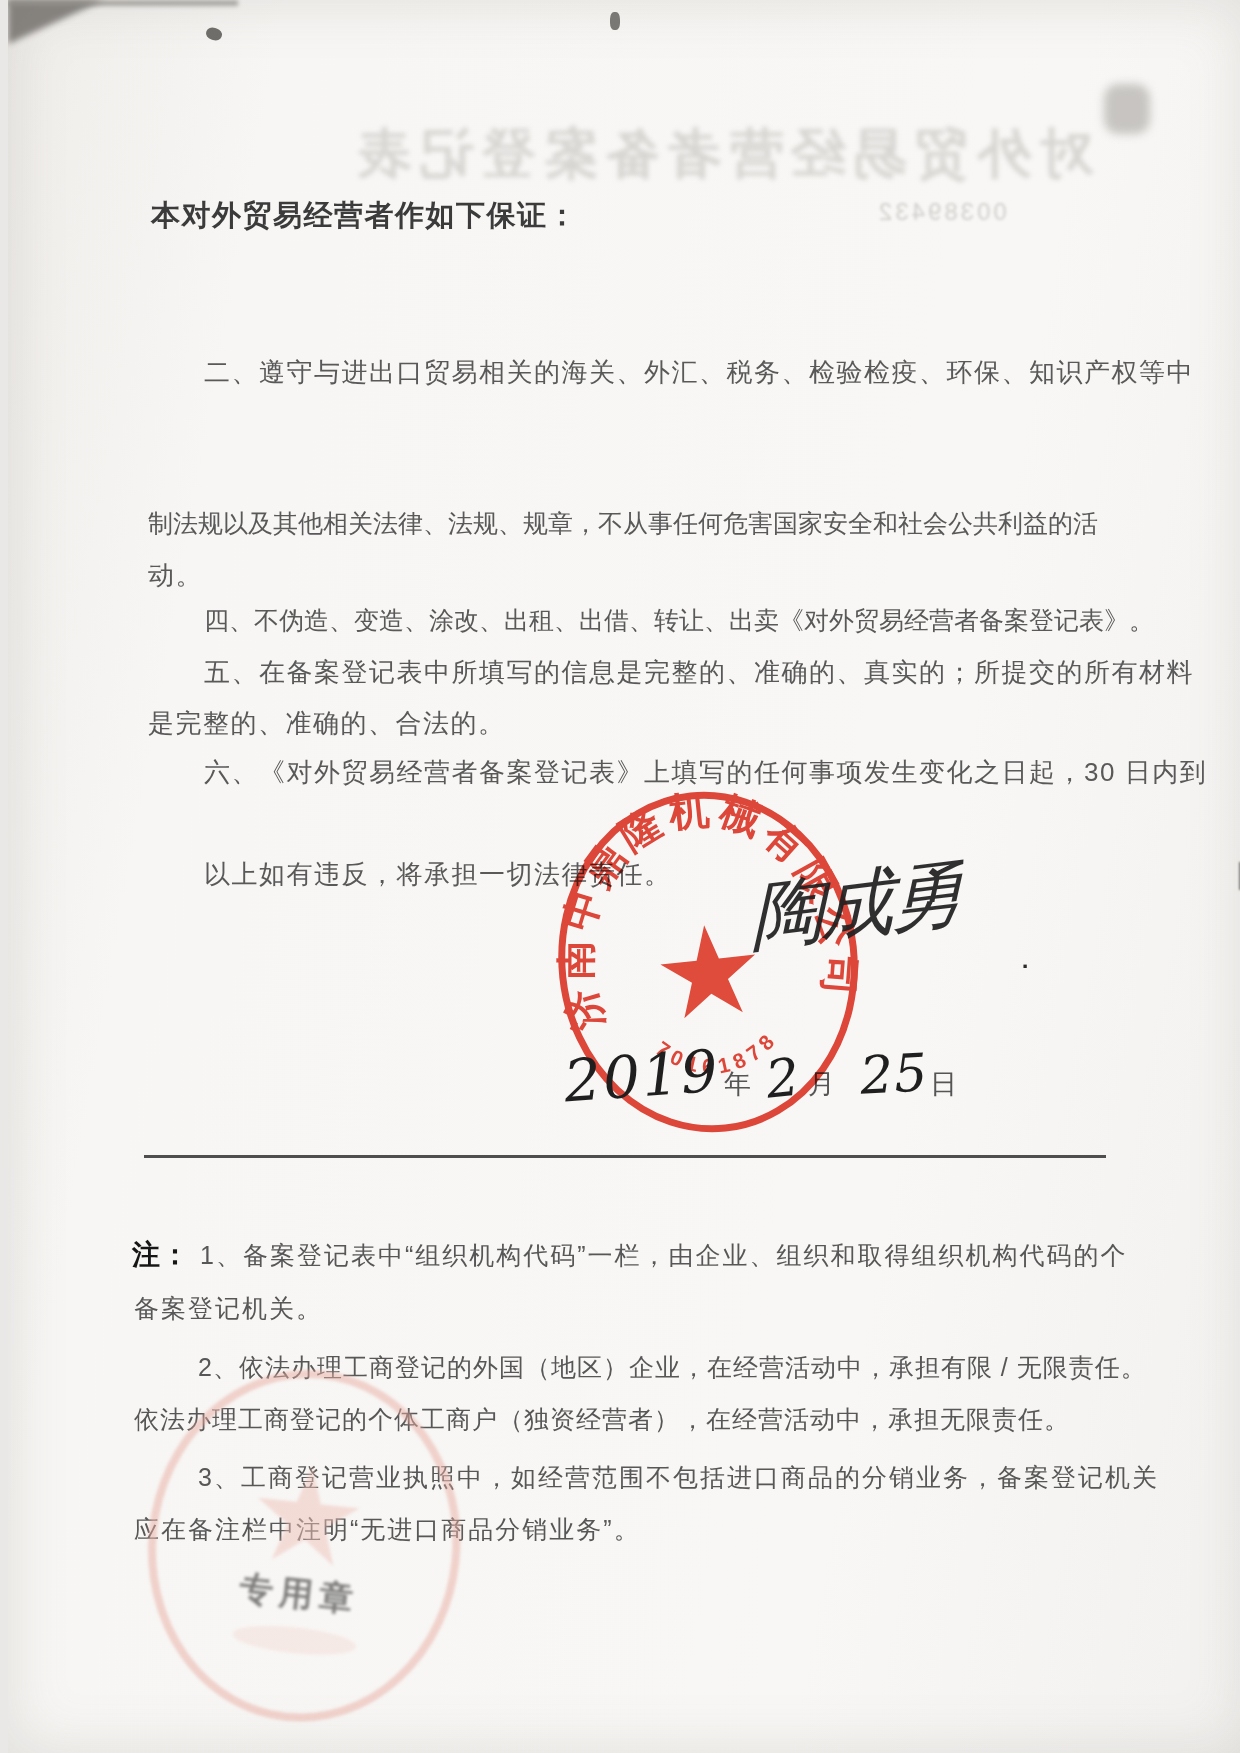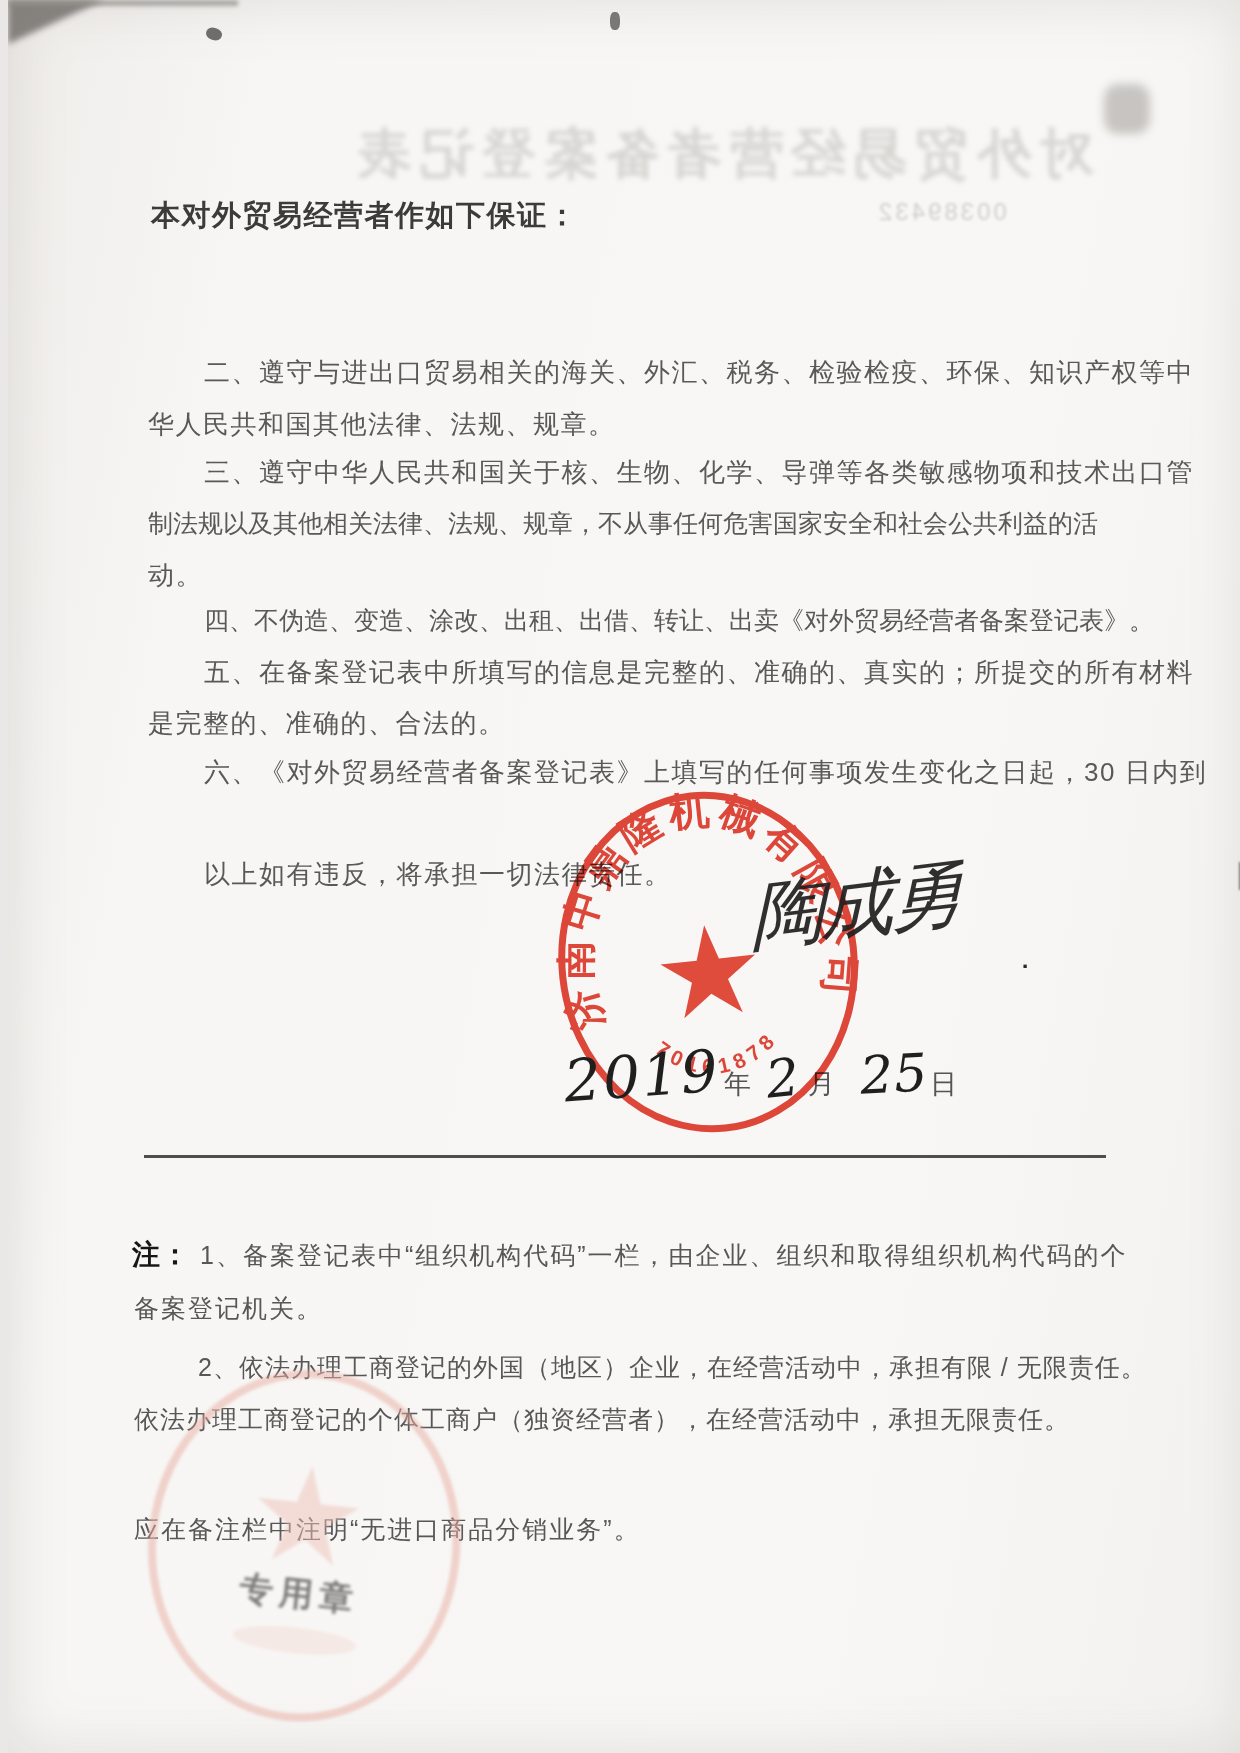--- a/index.html
+++ b/index.html
@@ -95,22 +95,20 @@
 
   <div class="corner-shadow"></div>
   <div class="top-strip"></div>
   <div class="spk1"></div>
   <div class="spk2"></div>
   <div class="edge-mark"></div>
 
   <div class="heading">本对外贸易经营者作如下保证：</div>
 
   <div class="bline indent l1">二、遵守与进出口贸易相关的海关、外汇、税务、检验检疫、环保、知识产权等中</div>
-  <div class="bline flush  l2">华人民共和国其他法律、法规、规章。</div>
-  <div class="bline indent l3">三、遵守中华人民共和国关于核、生物、化学、导弹等各类敏感物项和技术出口管</div>
   <div class="bline flush  l4 tight">制法规以及其他相关法律、法规、规章，不从事任何危害国家安全和社会公共利益的活</div>
   <div class="bline flush  l5">动。</div>
   <div class="bline indent l6 tight">四、不伪造、变造、涂改、出租、出借、转让、出卖《对外贸易经营者备案登记表》。</div>
   <div class="bline indent l7">五、在备案登记表中所填写的信息是完整的、准确的、真实的；所提交的所有材料</div>
   <div class="bline flush  l8">是完整的、准确的、合法的。</div>
   <div class="bline indent l9">六、《对外贸易经营者备案登记表》上填写的任何事项发生变化之日起，30 日内到</div>
   <div class="bline indent l11">以上如有违反，将承担一切法律责任。</div>
 
   <div class="signature hand">陶成勇</div>
   <div class="sig-dot">．</div>
@@ -139,20 +137,21 @@
     <span class="d-lab d">日</span>
   </div>
 
   <div class="rule"></div>
 
   <div class="note-label">注：</div>
   <div class="nline n0">1、备案登记表中“组织机构代码”一栏，由企业、组织和取得组织机构代码的个</div>
   <div class="nline n1">备案登记机关。</div>
   <div class="nline n2">2、依法办理工商登记的外国（地区）企业，在经营活动中，承担有限 / 无限责任。</div>
   <div class="nline n3">依法办理工商登记的个体工商户（独资经营者），在经营活动中，承担无限责任。</div>
+  <div class="nline n4">3、工商登记营业执照中，如经营范围不包括进口商品的分销业务，备案登记机关</div>
   <div class="nline n5">应在备注栏中注明“无进口商品分销业务”。</div>
 
   <svg class="stamp-faint" width="330" height="380" viewBox="0 0 330 380">
     <ellipse cx="163" cy="188" rx="152" ry="172" fill="none" stroke="#e9aca1" stroke-width="8"></ellipse>
     <polygon fill="#efc1b8" points="163,108 175,145 214,145 182,168 194,205 163,182 132,205 144,168 112,145 151,145"></polygon>
     <text x="163" y="248" font-size="34" font-weight="bold" fill="#e4a益96" text-anchor="middle" letter-spacing="6">专用章</text>
     <ellipse cx="163" cy="283" rx="62" ry="13" fill="#f0c6bd" opacity=".55"></ellipse>
   </svg>
 
 </div>

